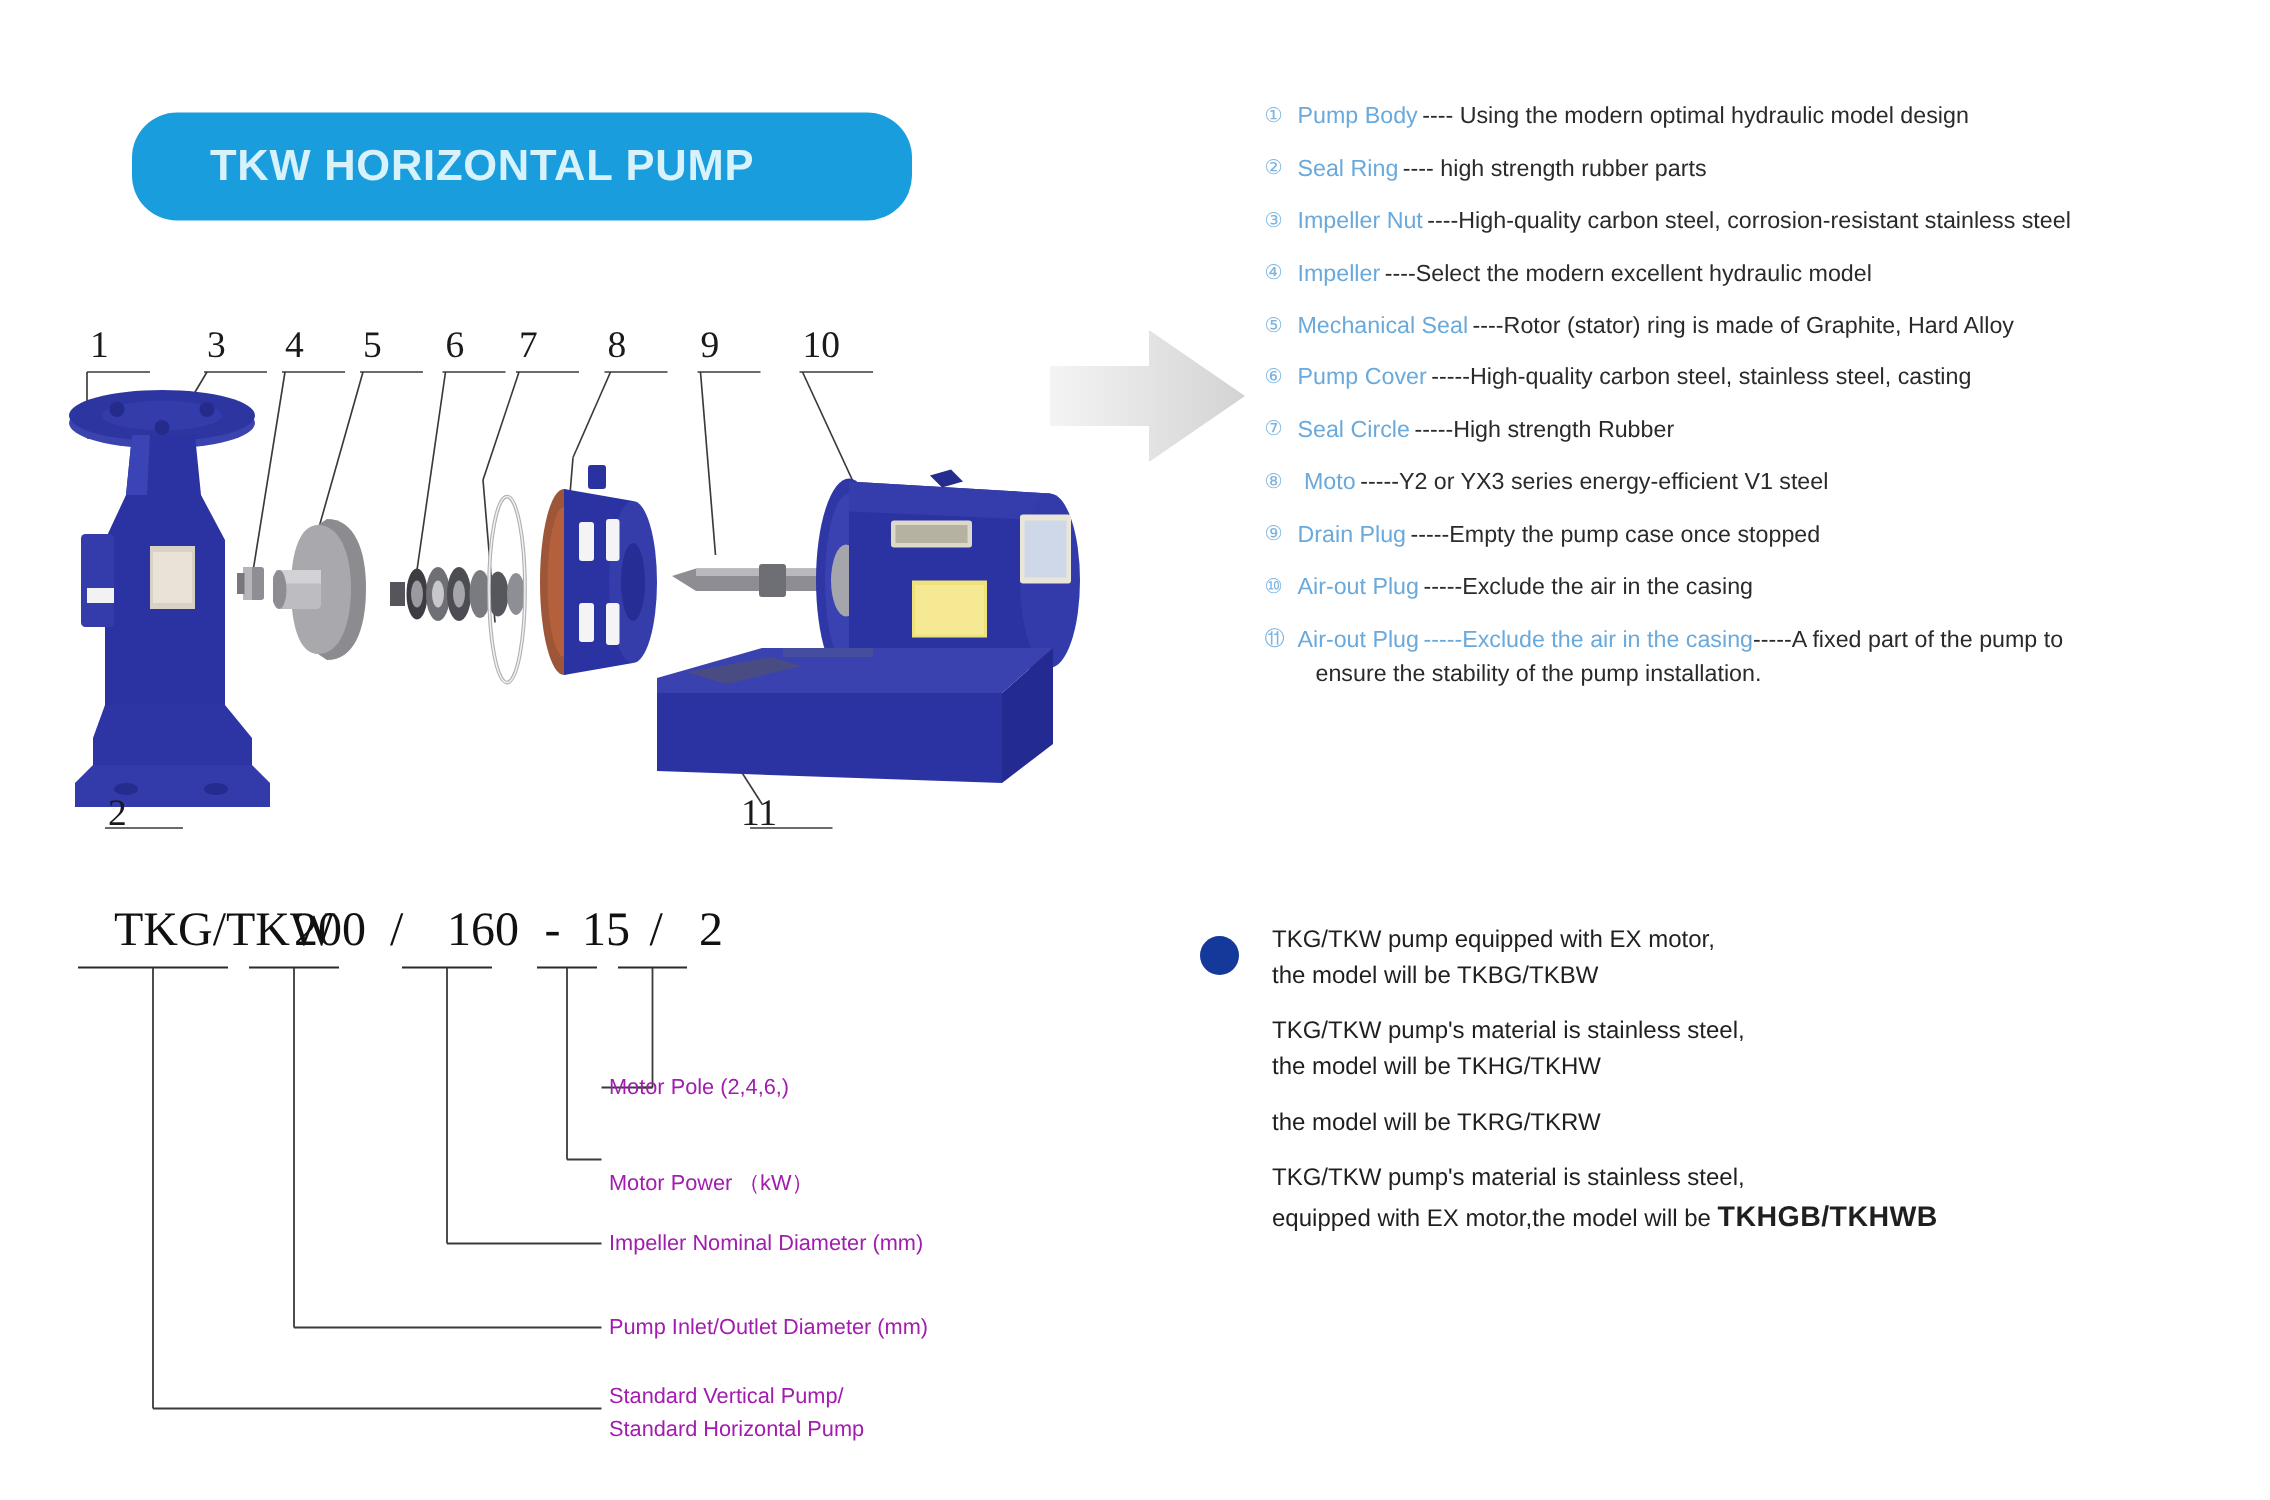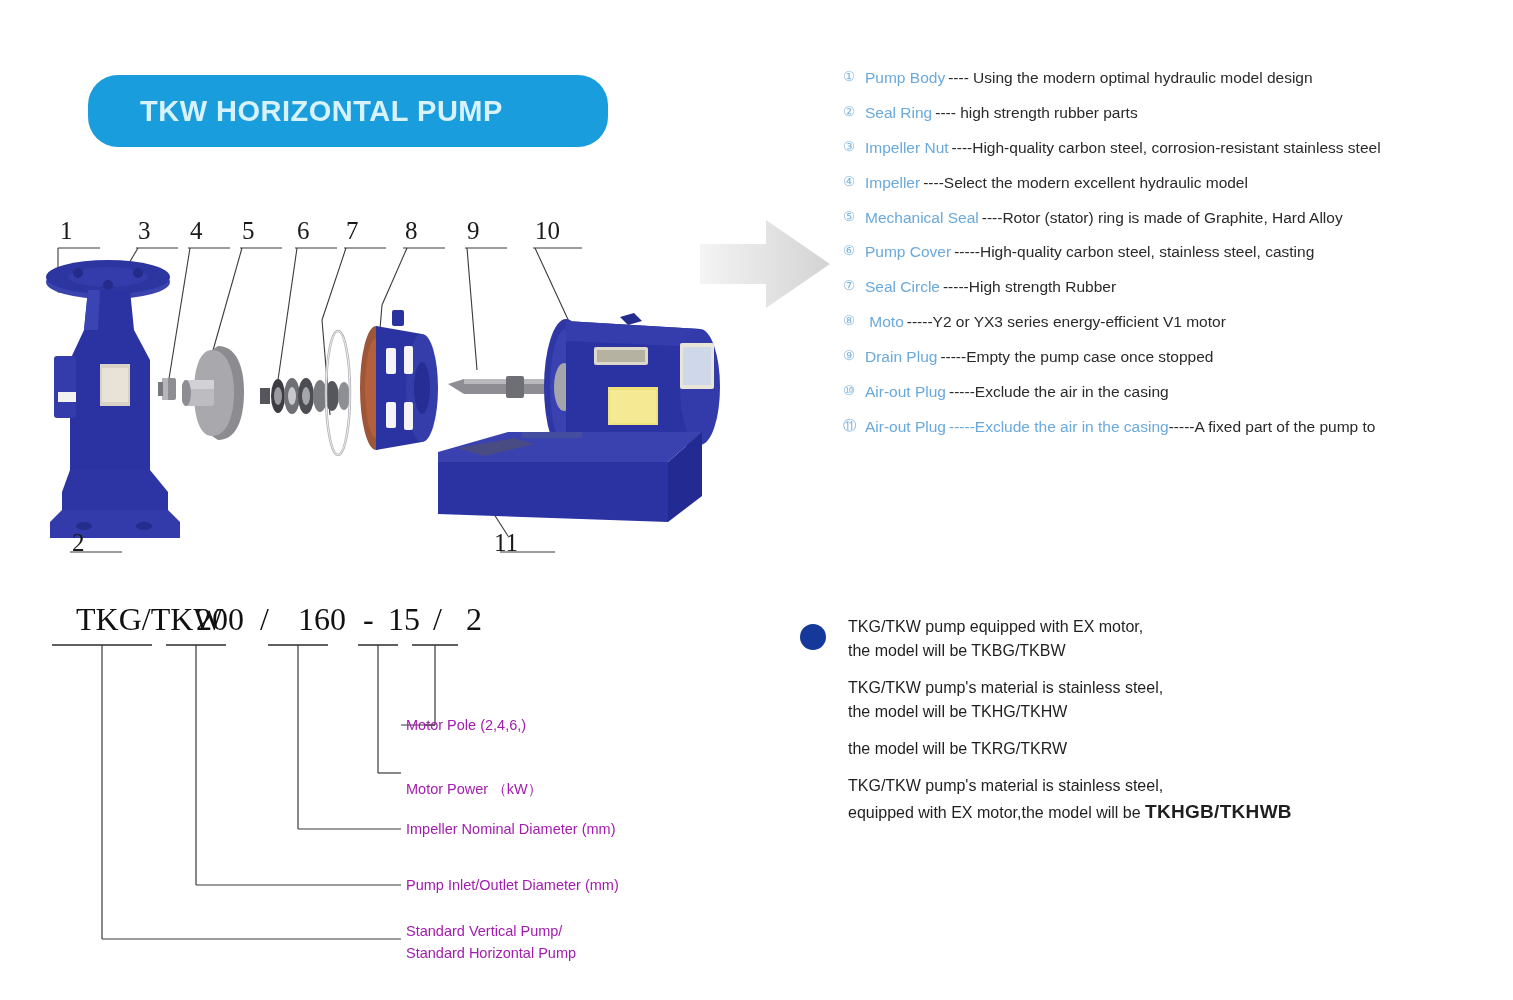--- a/index.html
+++ b/index.html
@@ -335,37 +335,38 @@
     <span><span class="legend-name">Pump Cover</span><span class="legend-desc">-----</span><span class="legend-desc">High-quality carbon steel, stainless steel, casting</span></span>
   </div>
 
   <div class="legend-row">
     <span class="legend-num">⑦</span>
     <span><span class="legend-name">Seal Circle</span><span class="legend-desc">-----</span><span class="legend-desc">High strength Rubber</span></span>
   </div>
 
   <div class="legend-row">
     <span class="legend-num">⑧</span>
-    <span>&nbsp;<span class="legend-name">Moto</span><span class="legend-desc">-----</span><span class="legend-desc">Y2 or YX3 series energy-efficient V1 motor</span></span>
+    <span>&nbsp;<span class="legend-name">Moto</span><span class="legend-desc">-----</span><span class="legend-desc">Y2 or YX3 series energy-efficient V1 steel</span></span>
   </div>
 
   <div class="legend-row">
     <span class="legend-num">⑨</span>
     <span><span class="legend-name">Drain Plug</span><span class="legend-desc">-----</span><span class="legend-desc">Empty the pump case once stopped</span></span>
   </div>
 
   <div class="legend-row">
     <span class="legend-num">⑩</span>
     <span><span class="legend-name">Air-out Plug</span><span class="legend-desc">-----</span><span class="legend-desc">Exclude the air in the casing</span></span>
   </div>
 
   <div class="legend-row">
     <span class="legend-num">⑪</span>
     <span><span class="legend-name">Air-out Plug</span><span class="legend-desc blue">-----</span><span class="legend-desc blue">Exclude the air in the casing</span><span class="legend-desc">-----</span><span class="legend-desc">A fixed part of the pump to</span></span>
   </div>
+  <div class="legend-cont">ensure the stability of the pump installation.</div>
 </div>
 
 <div id="model-breakdown">
 
   <span class="code-token" style="left:18px;  top:6px;">TKG/TKW</span>
   <span class="code-token" style="left:138px; top:6px;">200</span>
   <span class="code-token" style="left:202px; top:6px;">/</span>
   <span class="code-token" style="left:240px; top:6px;">160</span>
   <span class="code-token" style="left:305px; top:6px;">-</span>
   <span class="code-token" style="left:330px; top:6px;">15</span>

